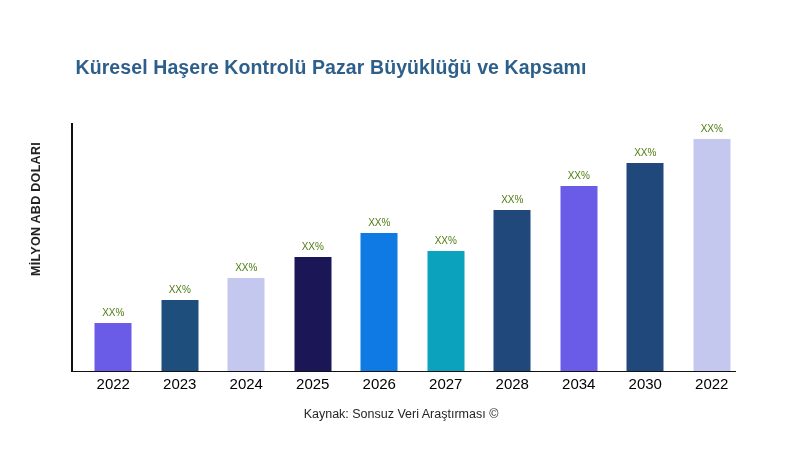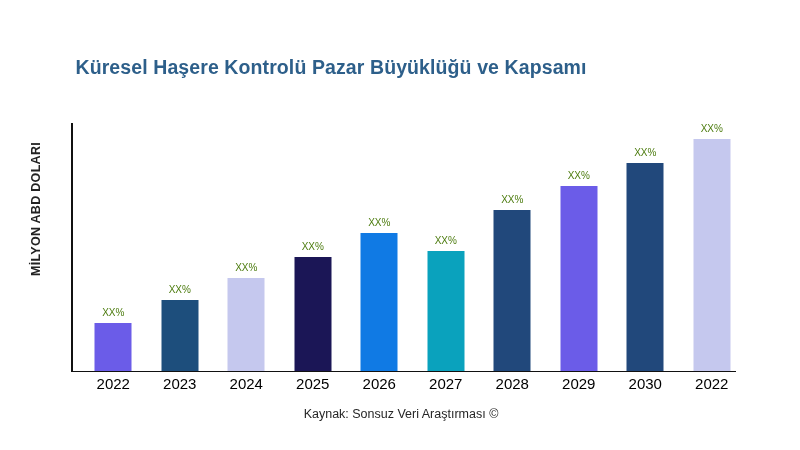--- a/index.html
+++ b/index.html
@@ -179,21 +179,21 @@
         <div class="bar-tick">2027</div>
       </div>
       <div class="bar-slot" style="left: 408px;">
         <div class="bar" style="height: 161px; background: rgb(33, 72, 123);"></div>
         <div class="bar-value" style="bottom: 166px;">XX%</div>
         <div class="bar-tick">2028</div>
       </div>
       <div class="bar-slot" style="left: 474.5px;">
         <div class="bar" style="height: 185px; background: rgb(107, 92, 232);"></div>
         <div class="bar-value" style="bottom: 190px;">XX%</div>
-        <div class="bar-tick">2029</div>
+        <div class="bar-tick">2034</div>
       </div>
       <div class="bar-slot" style="left: 541px;">
         <div class="bar" style="height: 208px; background: rgb(33, 72, 123);"></div>
         <div class="bar-value" style="bottom: 213px;">XX%</div>
         <div class="bar-tick">2030</div>
       </div>
       <div class="bar-slot" style="left: 607.5px;">
         <div class="bar" style="height: 232px; background: rgb(197, 200, 238);"></div>
         <div class="bar-value" style="bottom: 237px;">XX%</div>
         <div class="bar-tick">2022</div>

